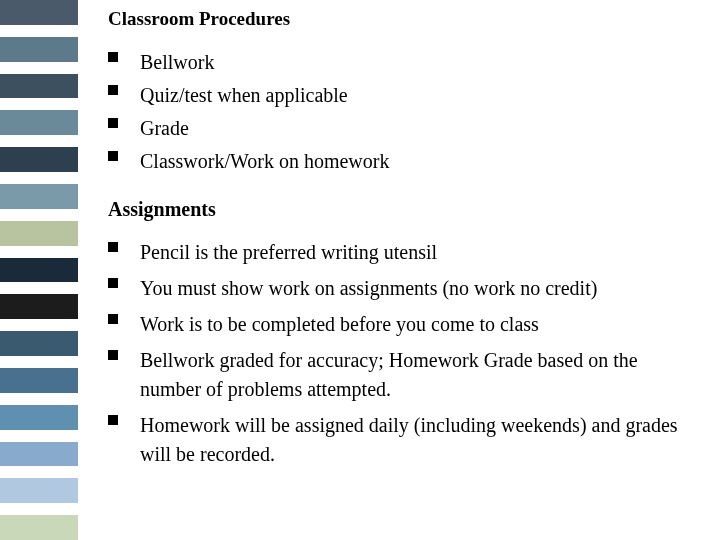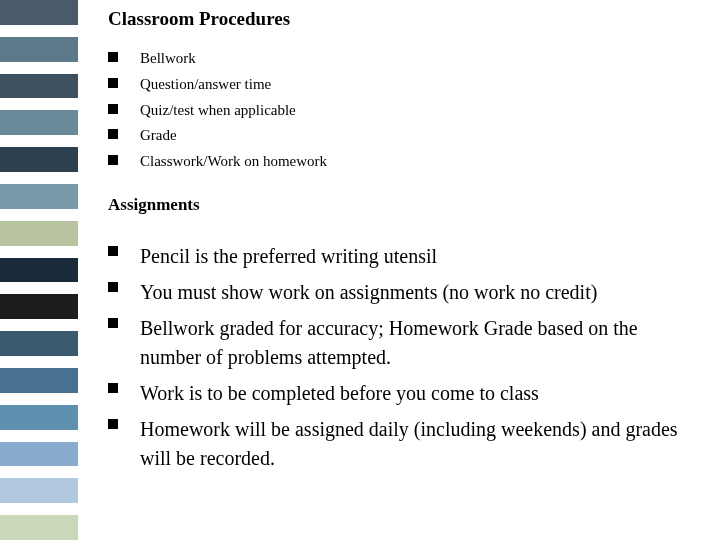--- a/index.html
+++ b/index.html
@@ -46,39 +46,39 @@
     .bullet-list {
       list-style: none;
       padding-left: 0;
       margin-bottom: 4px;
     }
 
     .bullet-list li {
       display: flex;
       align-items: flex-start;
       margin-bottom: 4px;
-      font-size: 15px;
+      font-size: 20px;
       line-height: 1.45;
     }
 
     .bullet-square {
       display: inline-block;
       width: 10px;
       height: 10px;
       background: #000;
       flex-shrink: 0;
       margin-top: 4px;
       margin-right: 10px;
     }
 
     .assignments-title {
-      font-size: 17px;
+      font-size: 20px;
       font-weight: bold;
       font-family: Georgia, serif;
-      margin-bottom: 15px;
+      margin-bottom: 5px;
       margin-top: 2px;
       color: #000;
     }
 
     .assignments-list {
       list-style: none;
       padding-left: 0;
     }
 
     .assignments-list li {
@@ -121,24 +121,20 @@
 <div class="content-area">
   <div class="section-title">Classroom Procedures</div>
 
   <ul class="bullet-list" id="procedures-list">
       <li>
         <span class="bullet-square"></span>
         <span class="li-text">Bellwork</span>
       </li>
       <li>
         <span class="bullet-square"></span>
-        <span class="li-text">Question/answer time</span>
-      </li>
-      <li>
-        <span class="bullet-square"></span>
         <span class="li-text">Quiz/test when applicable</span>
       </li>
       <li>
         <span class="bullet-square"></span>
         <span class="li-text">Grade</span>
       </li>
       <li>
         <span class="bullet-square"></span>
         <span class="li-text">Classwork/Work on homework</span>
       </li>
@@ -150,24 +146,24 @@
       <li>
         <span class="bullet-square"></span>
         <span class="li-text">Pencil is the preferred writing utensil</span>
       </li>
       <li>
         <span class="bullet-square"></span>
         <span class="li-text">You must show work on assignments (no work no credit)</span>
       </li>
       <li>
         <span class="bullet-square"></span>
-        <span class="li-text">Bellwork graded for accuracy; Homework Grade based on the number of problems attempted.</span>
+        <span class="li-text">Work is to be completed before you come to class</span>
       </li>
       <li>
         <span class="bullet-square"></span>
-        <span class="li-text">Work is to be completed before you come to class</span>
+        <span class="li-text">Bellwork graded for accuracy; Homework Grade based on the number of problems attempted.</span>
       </li>
       <li>
         <span class="bullet-square"></span>
         <span class="li-text">Homework will be assigned daily (including weekends) and grades will be recorded.</span>
       </li>
     </ul>
 </div>
 
 </body></html>

